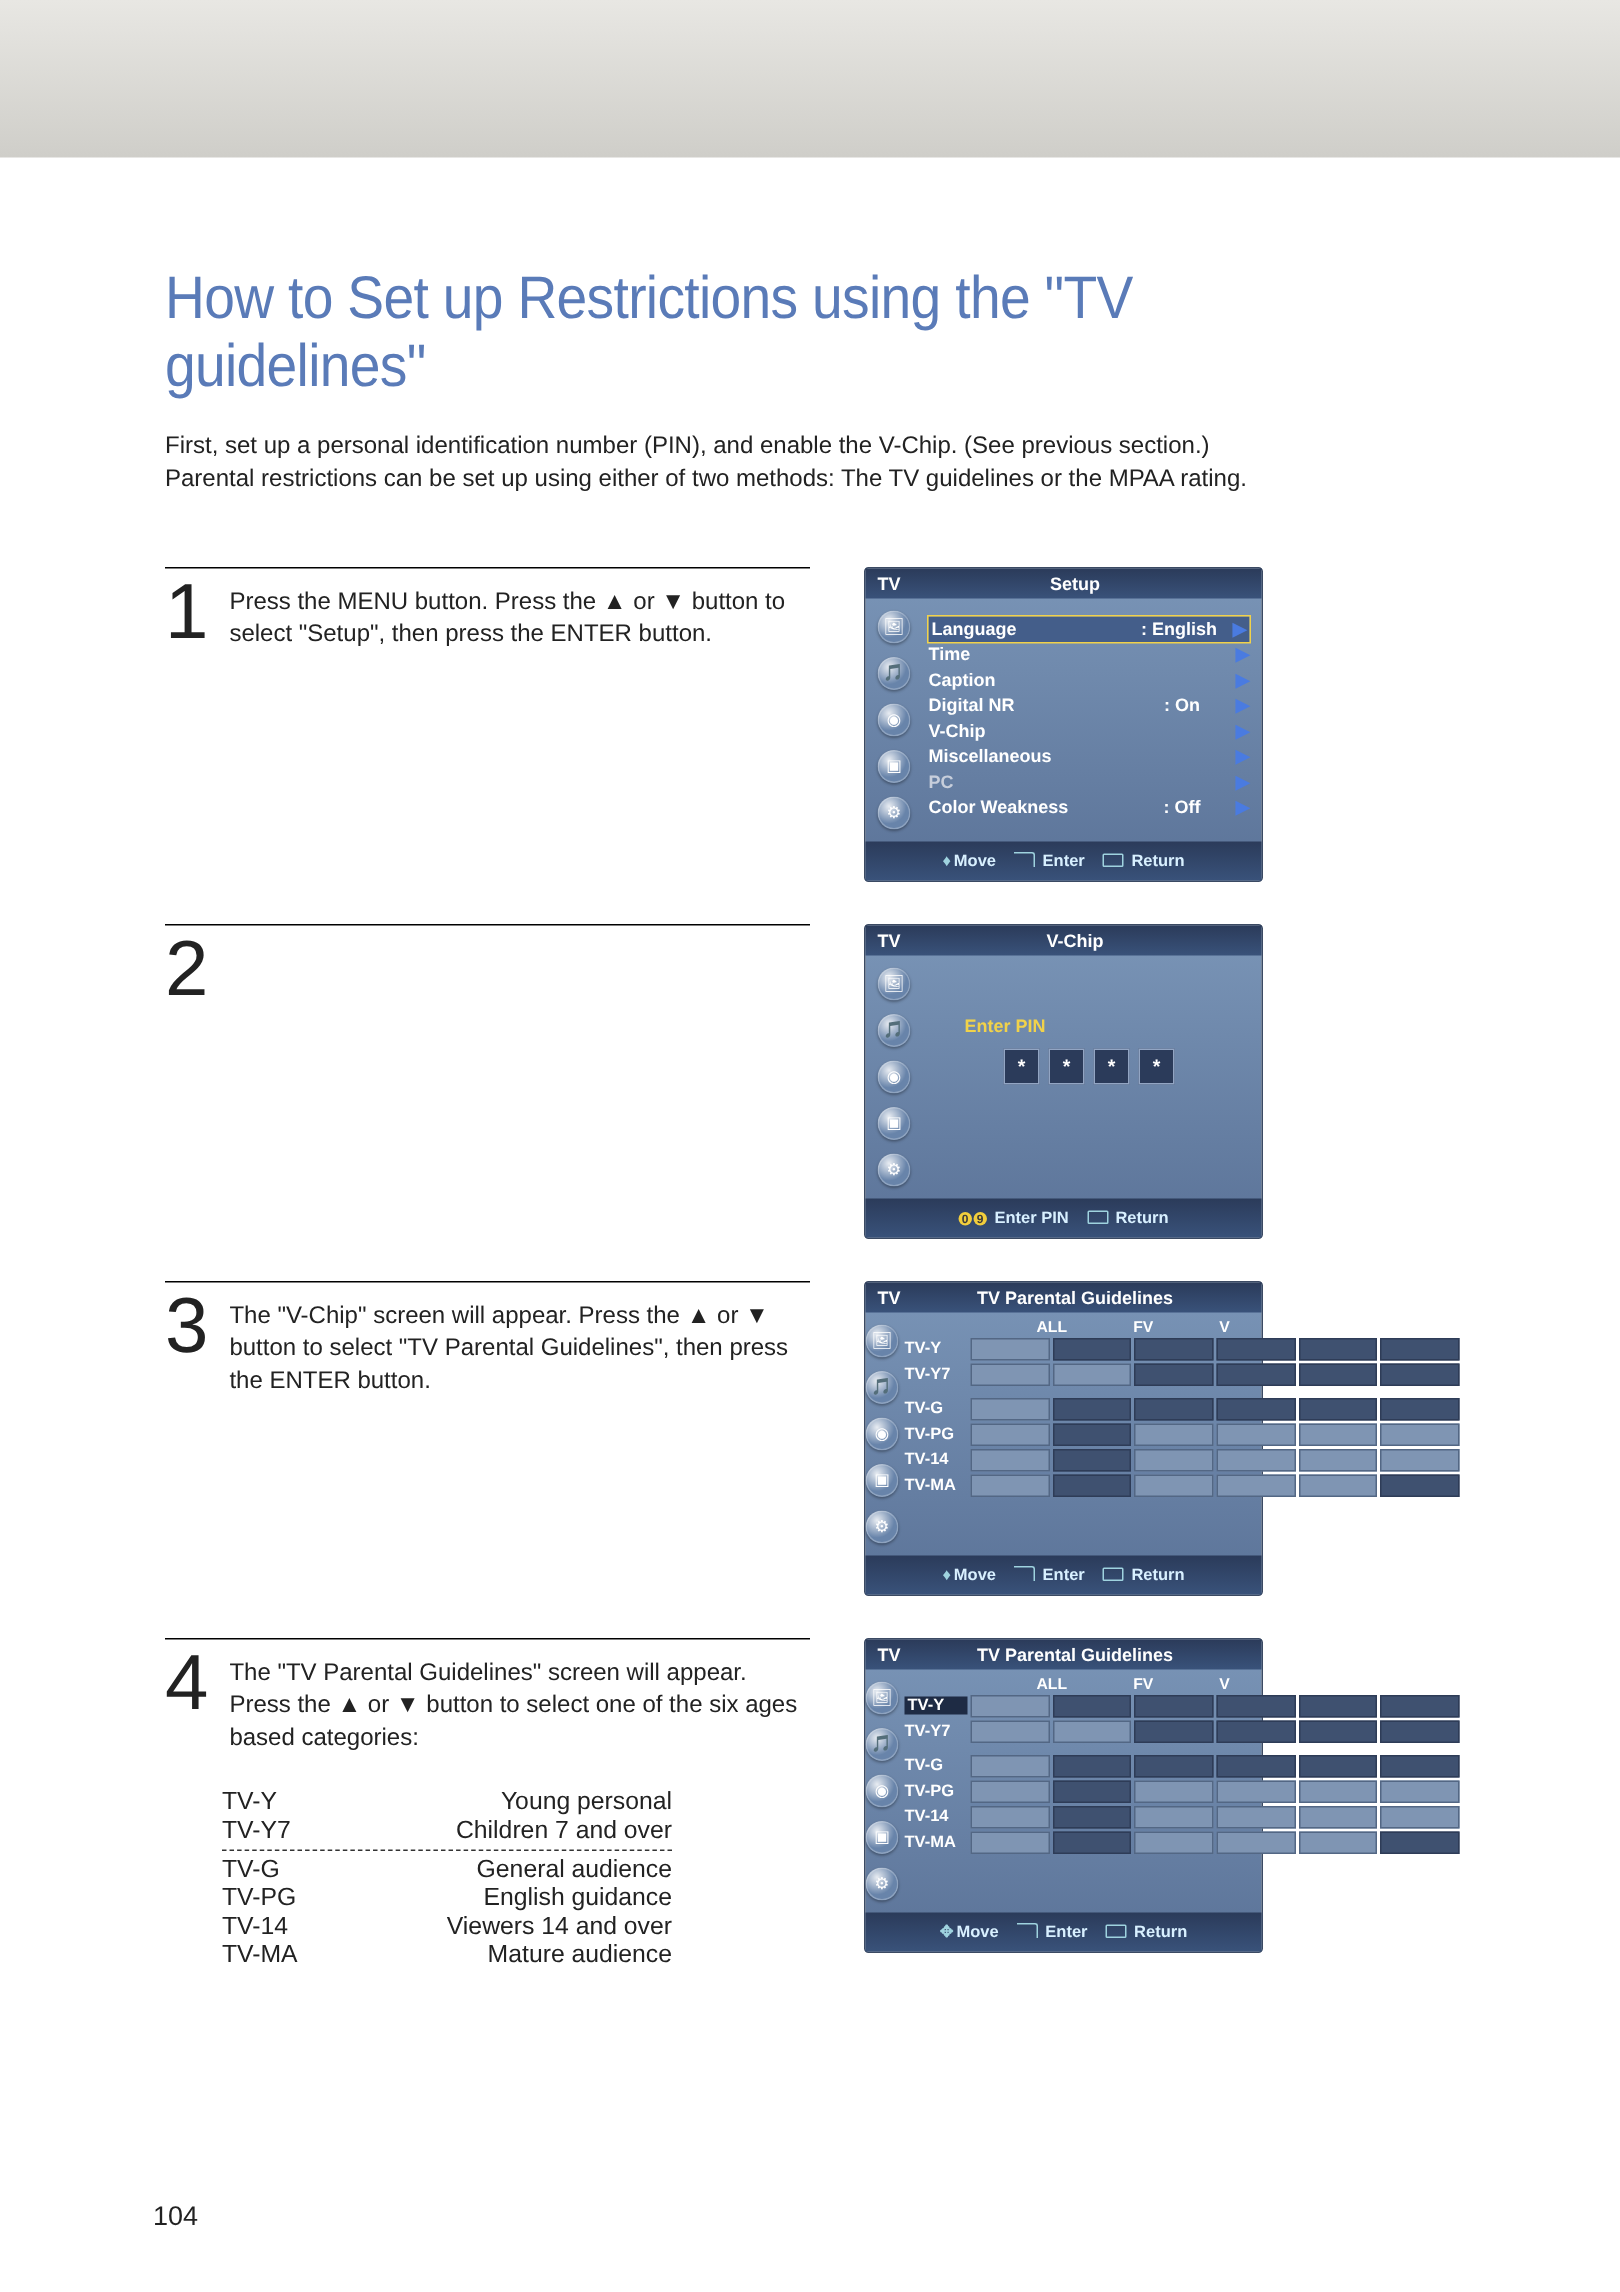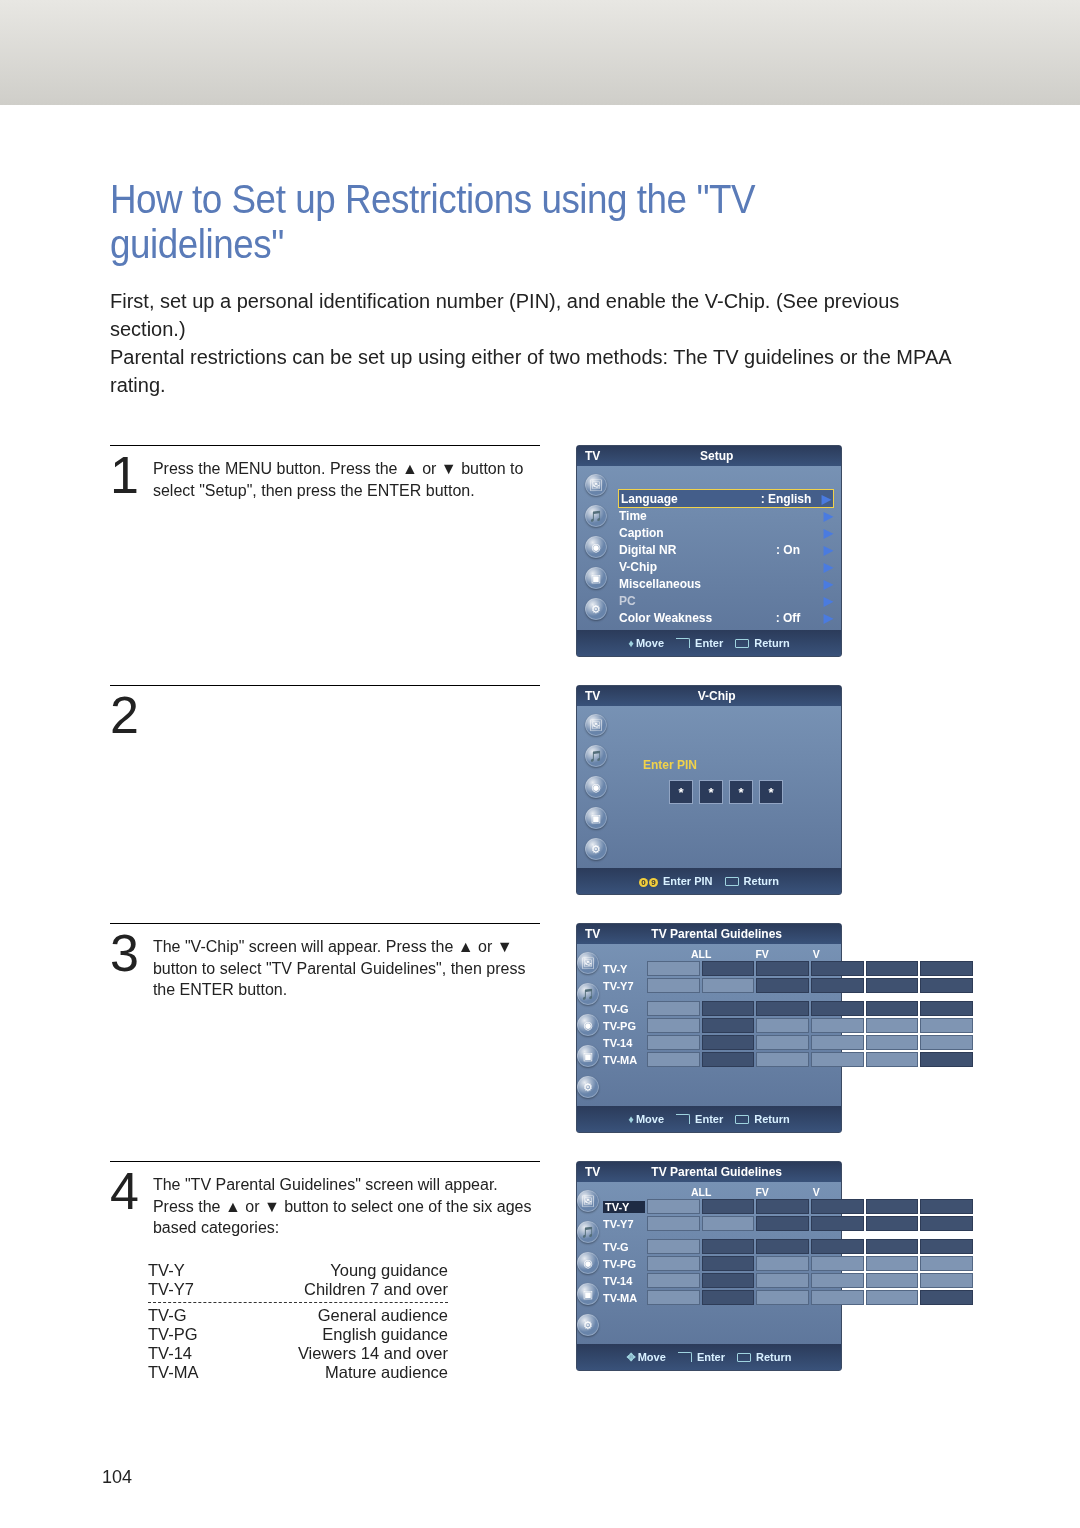--- a/index.html
+++ b/index.html
@@ -17,21 +17,21 @@
     color: #5a7bb8;
     font-weight: 400;
     font-size: 40px;
     margin-top: 72px;
     margin-bottom: 20px;
     letter-spacing: -0.5px;
     font-stretch: condensed;
     transform: scaleX(0.92);
     transform-origin: left;
   }
-  .intro { font-size: 20px; line-height: 1.4; }
+  .intro { font-size: 16px; line-height: 1.4; }
   .steps { margin-top: 46px; }
   .step { display: flex; align-items: flex-start; gap: 36px; margin-bottom: 28px; }
   .step-left { width: 430px; border-top: 1px solid #000; padding-top: 6px; display: flex; gap: 14px; }
   .step-num { font-size: 52px; font-family: "Helvetica Neue", Arial, sans-serif; font-weight: 300; line-height: 0.9; }
   .step-text { font-size: 16px; line-height: 1.35; padding-top: 6px; flex: 1; }
   .step-right { flex: 1; }
   .ratings-table { margin-top: 22px; font-size: 16.5px; }
   .ratings-table .row { display: flex; justify-content: space-between; width: 300px; }
   .ratings-divider { border-top: 1.5px dashed #333; width: 300px; margin: 3px 0; }
   .pagenum { position: absolute; bottom: 40px; left: 102px; font-size: 18px; margin-top: 29px; }
@@ -59,21 +59,21 @@
   .osd-titlebar .title { flex: 1; text-align: center; }
   .osd-body { display: flex; }
   .osd-icons { width: 38px; display: flex; flex-direction: column; align-items: center; padding: 8px 0; gap: 9px; }
   .osd-icon {
     width: 22px; height: 22px; border-radius: 50%;
     background: radial-gradient(circle at 35% 30%, rgba(255,255,255,0.85), rgba(255,255,255,0) 55%), #6884aa;
     box-shadow: 0 1px 2px rgba(0,0,0,0.35), inset 0 0 0 1px rgba(255,255,255,0.25);
     display: flex; align-items: center; justify-content: center;
     font-size: 11px;
   }
-  .osd-content { flex: 1; padding: 24px 8px 4px 4px; font-size: 12px; font-weight: bold; min-height: 130px; }
+  .osd-content { flex: 1; padding: 12px 8px 4px 4px; font-size: 12px; font-weight: bold; min-height: 130px; }
   .osd-row { display: flex; align-items: center; height: 17px; }
   .osd-row.hl { background: #445e8a; outline: 1.5px solid #f1d24a; padding: 0 2px; }
   .osd-row .label { flex: 1; }
   .osd-row .val { width: 66px; text-align: center; }
   .osd-row .arr { width: 12px; text-align: right; color: #4a7be0; }
   .osd-row.dim { color: #c7cedb; }
   .osd-footer {
     background: linear-gradient(#2b3b5a, #39527a);
     display: flex; align-items: center; justify-content: center;
     gap: 12px; font-size: 11px; font-weight: bold; height: 26px;
@@ -317,21 +317,21 @@
 
     <div class="step">
       <div class="step-left" style="display:block;">
         <div style="display:flex;gap:14px;">
           <div class="step-num">4</div>
           <div class="step-text">The "TV Parental Guidelines" screen will appear. Press the ▲ or ▼ button to select one of the six ages based categories:</div>
         </div>
         <div class="ratings-table" style="margin-left:38px;">
           <div class="row">
               <span>TV-Y</span>
-              <span>Young guidance</span>
+              <span>Young personal</span>
             </div>
           <div class="row">
               <span>TV-Y7</span>
               <span>Children 7 and over</span>
             </div>
           <div class="ratings-divider"></div>
           <div class="row">
               <span>TV-G</span>
               <span>General audience</span>
             </div>

